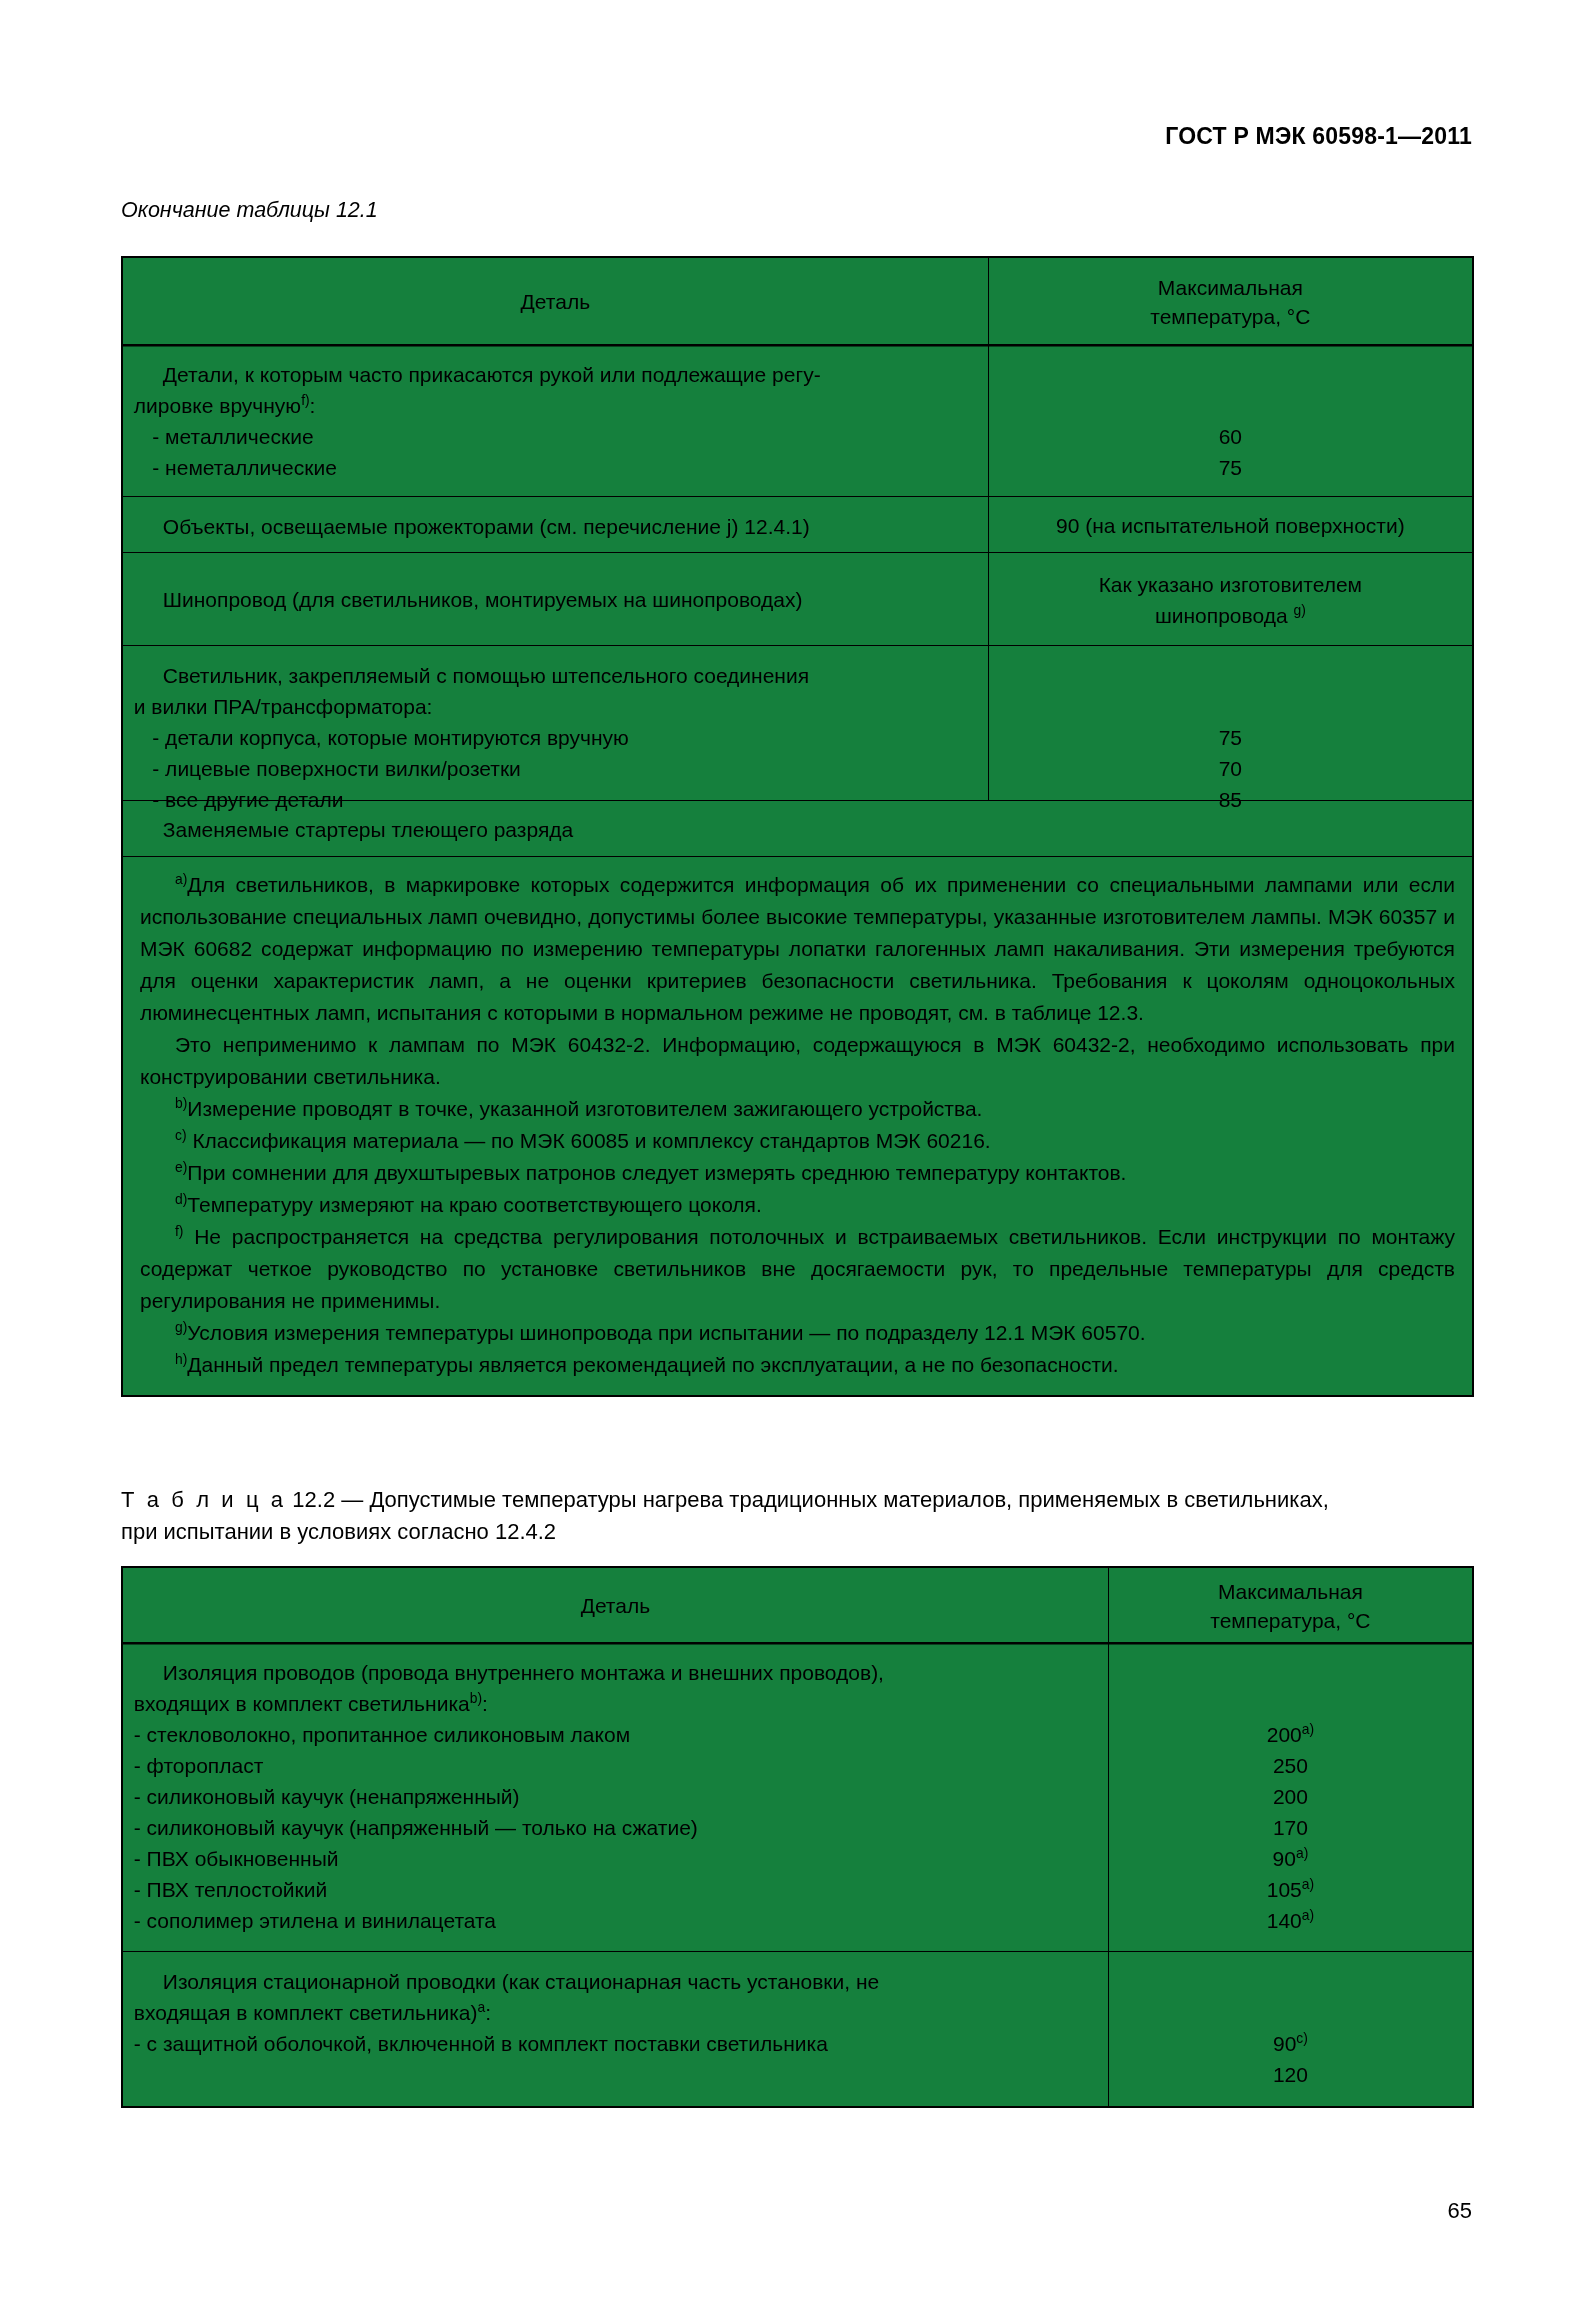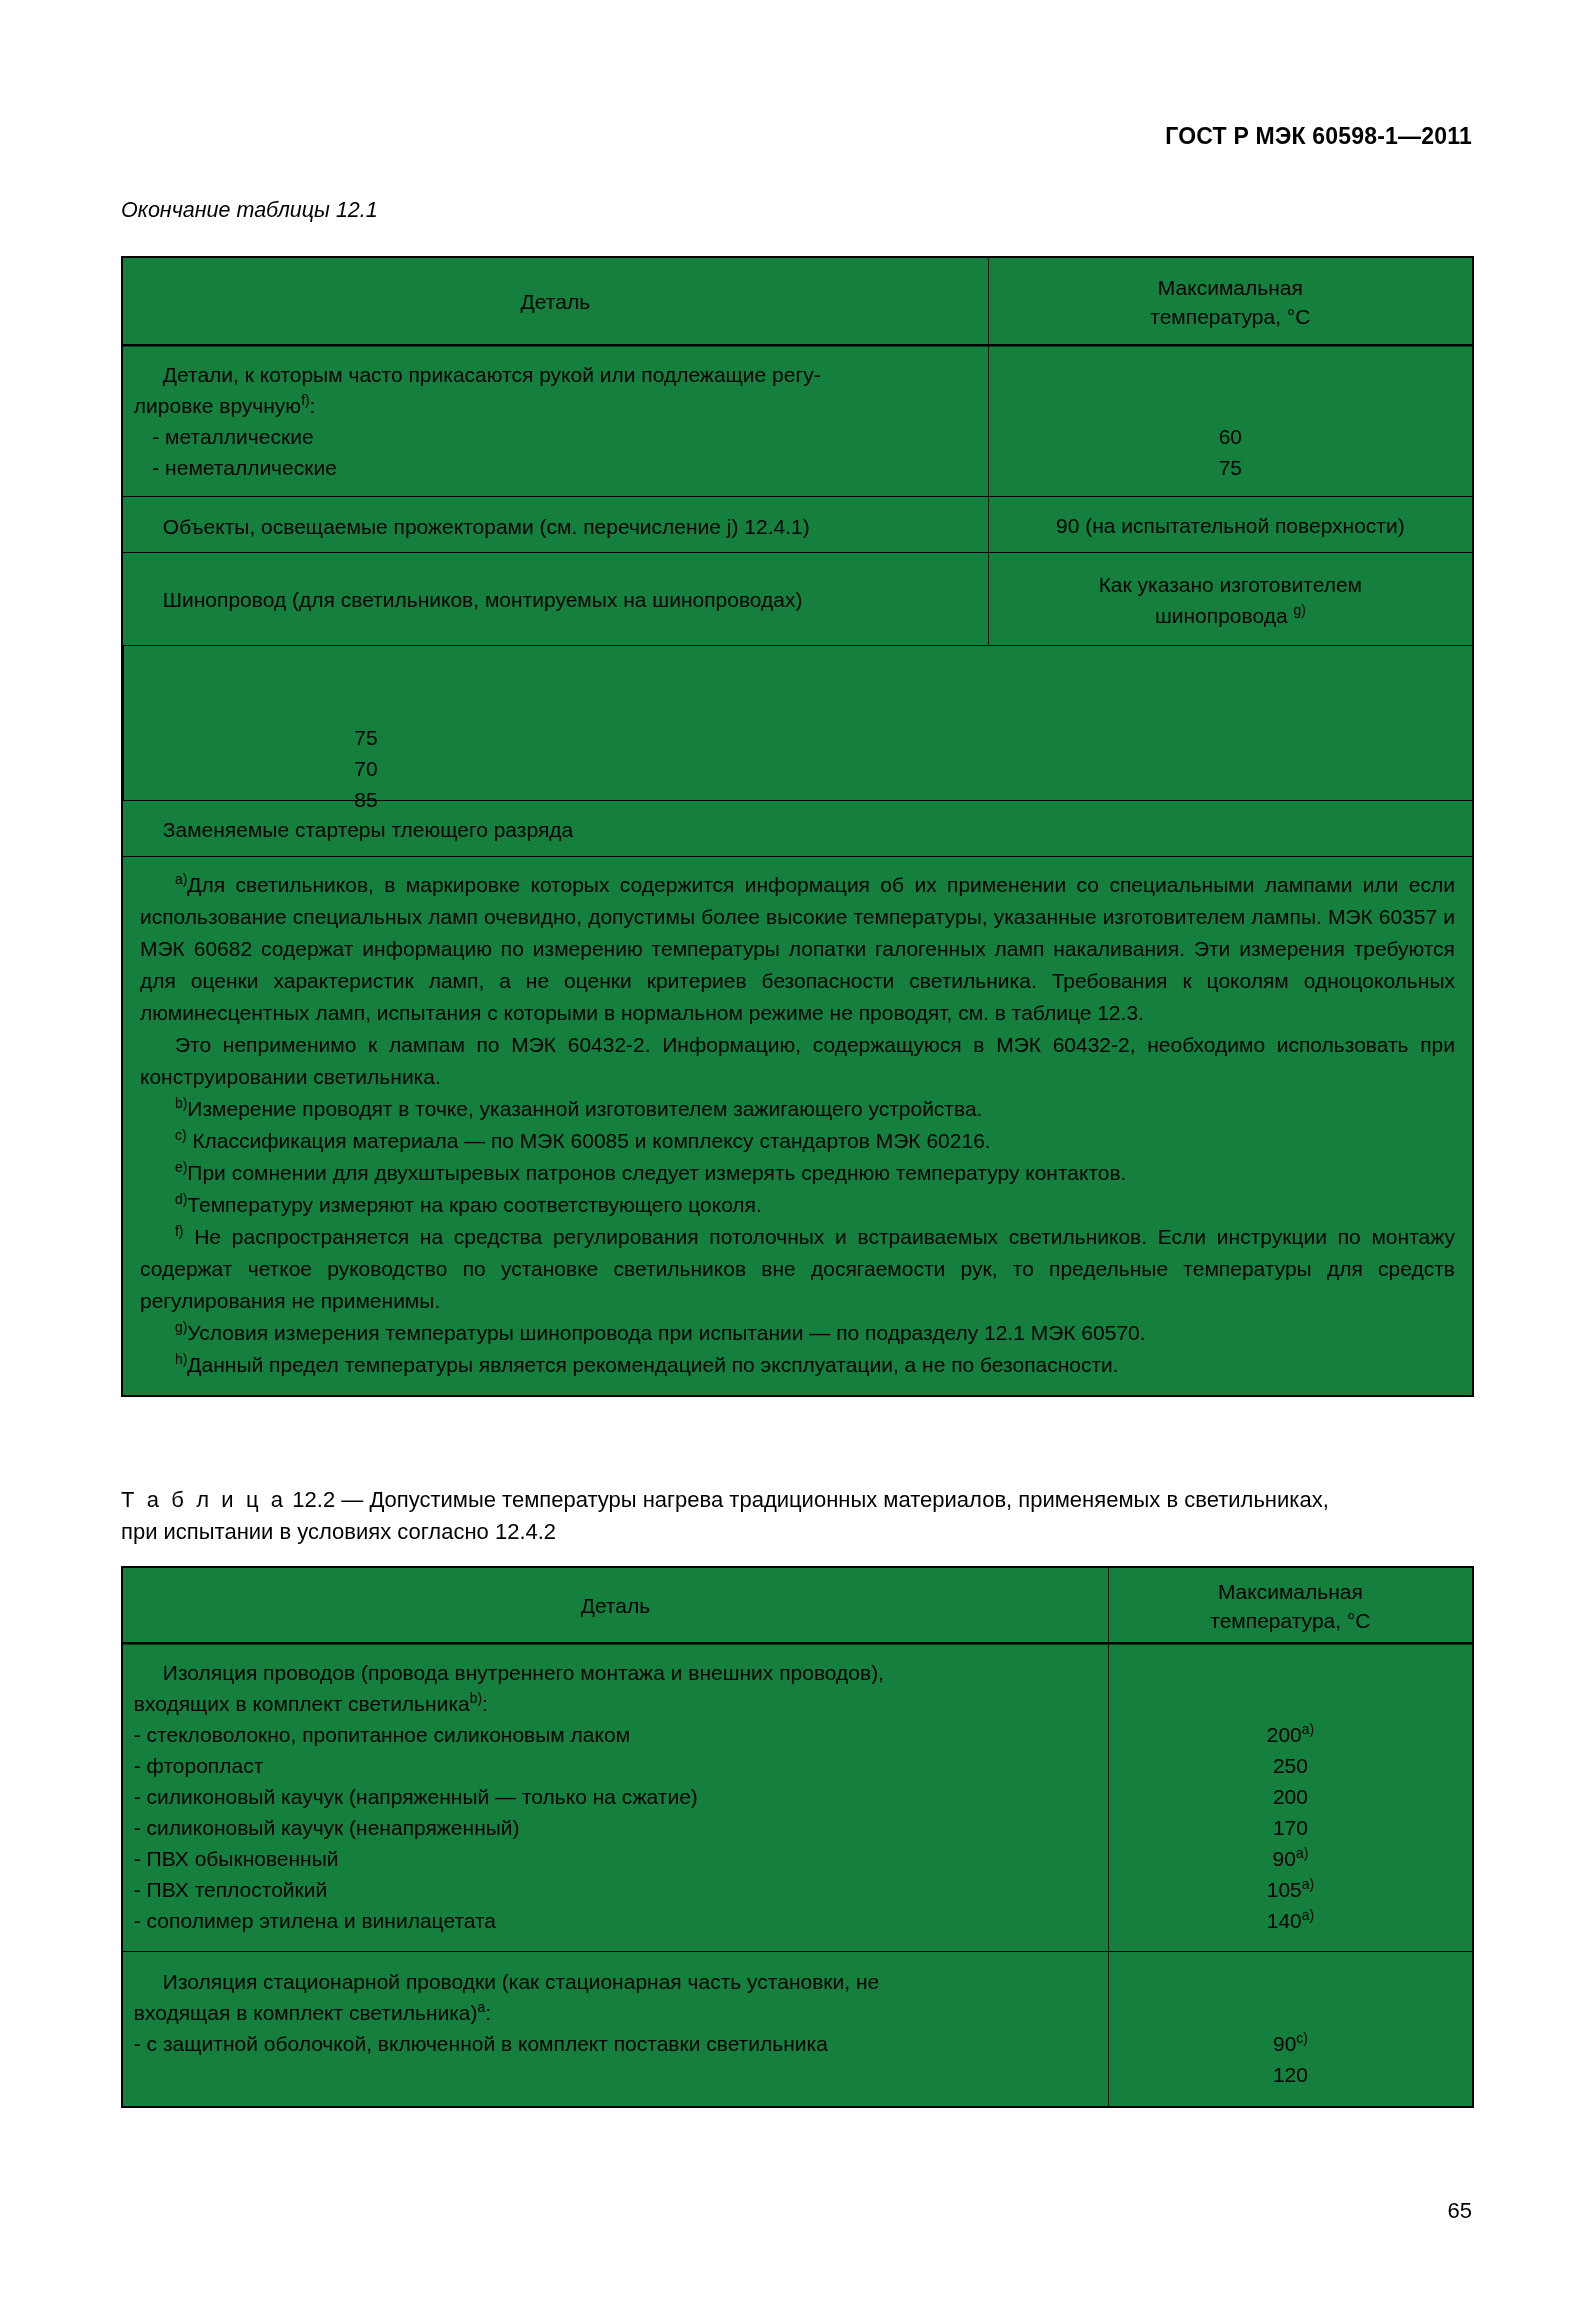--- a/index.html
+++ b/index.html
@@ -162,20 +162,27 @@
       <div class="cellL pad" style="width:866px; height:92px; display:flex; align-items:center;">
         <span class="indent">Шинопровод (для светильников, монтируемых на шинопроводах)</span>
       </div>
       <div class="cellR pad" style="width:485px; height:92px; display:flex; flex-direction:column; align-items:center; justify-content:center;">
         <span>Как указано изготовителем</span>
         <span><span>шинопровода </span><sup>g)</sup></span>
       </div>
     </div>
 
     <div class="row sep">
+      <div class="cellL pad" style="width:866px; height:154px;">
+        <div class="indent">Светильник, закрепляемый с помощью штепсельного соединения</div>
+        <div>и вилки ПРА/трансформатора:</div>
+        <div class="dash">- детали корпуса, которые монтируются вручную</div>
+        <div class="dash">- лицевые поверхности вилки/розетки</div>
+        <div class="dash">- все другие детали</div>
+      </div>
       <div class="cellR vals" style="width:485px; height:154px;">
         <span class="blank"></span>
         <span class="blank"></span>
         <span class="v">75</span>
         <span class="v">70</span>
         <span class="v">85</span>
       </div>
     </div>
 
     <div class="row sep">
@@ -214,22 +221,22 @@
         <span>температура, °C</span>
       </div>
     </div>
 
     <div class="row dbl">
       <div class="cellL pad" style="width:987px; height:308px;">
         <div class="indent">Изоляция проводов (провода внутреннего монтажа и внешних проводов),</div>
         <div><span>входящих в комплект светильника</span><sup>b)</sup><span>:</span></div>
         <div>- стекловолокно, пропитанное силиконовым лаком</div>
         <div>- фторопласт</div>
+        <div>- силиконовый каучук (ненапряженный)</div>
         <div>- силиконовый каучук (напряженный — только на сжатие)</div>
-        <div>- силиконовый каучук (ненапряженный)</div>
         <div>- ПВХ обыкновенный</div>
         <div>- ПВХ теплостойкий</div>
         <div>- сополимер этилена и винилацетата</div>
       </div>
       <div class="cellR vals" style="width:365px; height:308px;">
         <span class="blank"></span>
         <span class="blank"></span>
         <span class="v"><span>200</span><sup>a)</sup></span>
         <span class="v"><span>250</span><sup></sup></span>
         <span class="v"><span>200</span><sup></sup></span>

